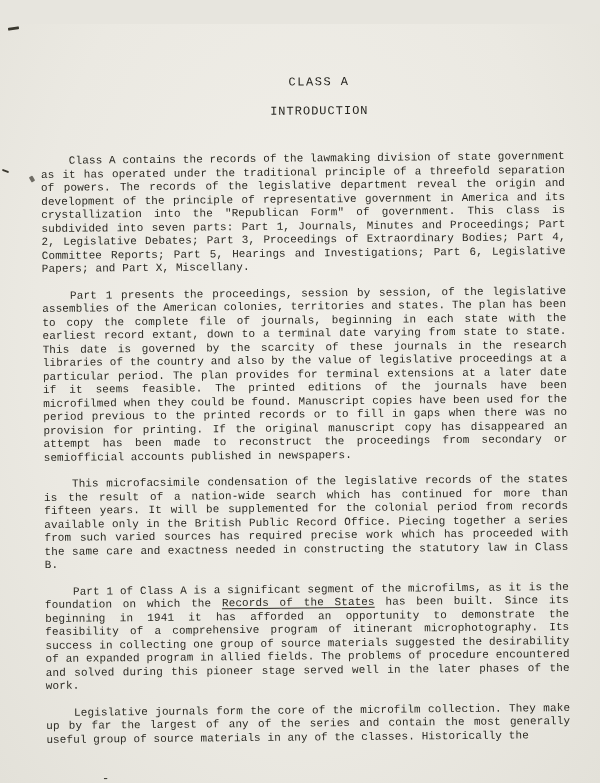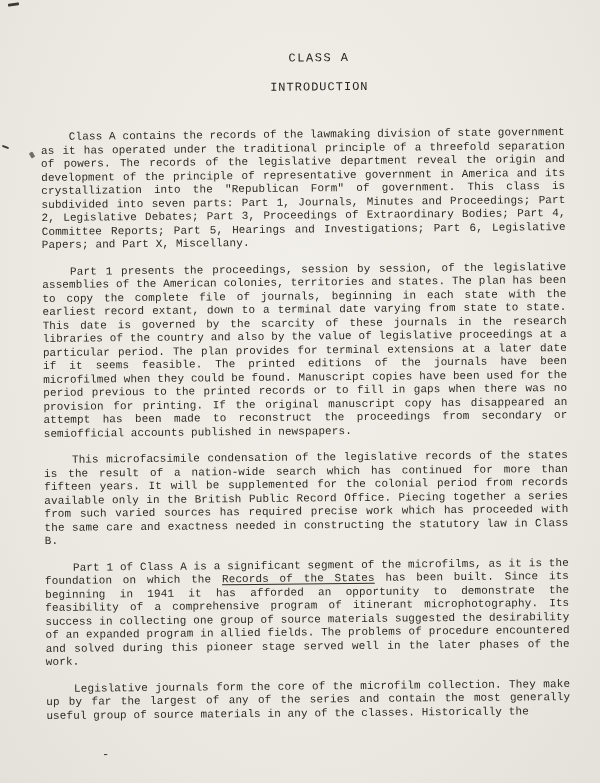--- a/index.html
+++ b/index.html
@@ -6,20 +6,21 @@
   body{
     width:600px;height:783px;
     background:#e7e5de;
     overflow:hidden;position:relative;
     font-family:"Liberation Mono","DejaVu Sans Mono",monospace;
     color:#2b2a23;
   }
   .page{
     position:absolute;inset:0;
     background:radial-gradient(ellipse at 50% 38%, #f1efe9 0%, #ebe9e2 62%, #e3e1d9 100%);
+    margin-top:24px;
   }
   .content{
     position:absolute;left:40px;top:54px;width:524px;
     transform:rotate(-0.55deg);
     transform-origin:top left;
   }
   .title, .subtitle{
     text-align:center;
     font-size:12px;
     font-weight:normal;

